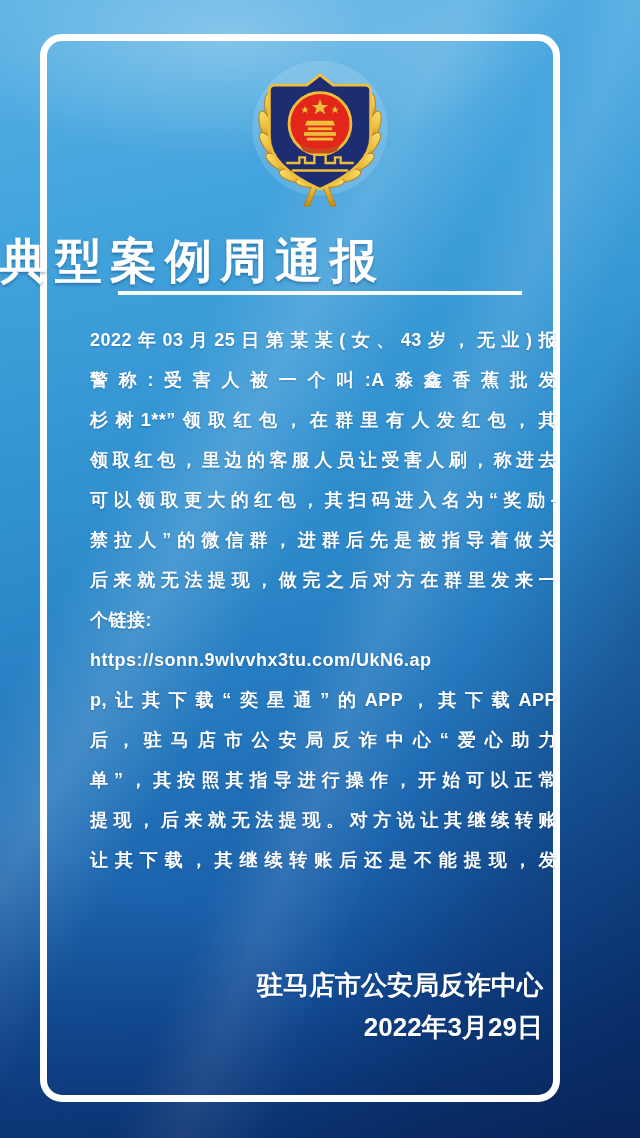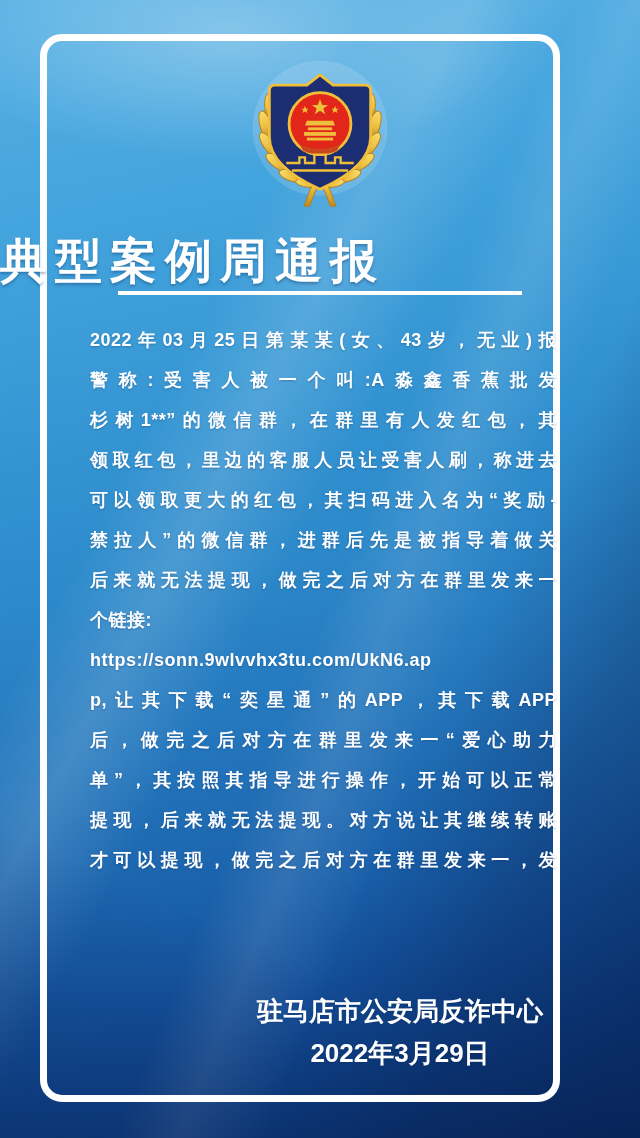--- a/index.html
+++ b/index.html
@@ -50,22 +50,22 @@
     height:40px;line-height:40px;white-space:nowrap;
     letter-spacing:.5px;
   }
   .body-text .line.just{
     white-space:normal;
     text-align:justify;text-align-last:justify;
     -moz-text-align-last:justify;
     text-justify:inter-character;
   }
   .sign-block{
-    position:absolute;top:990px;right:97px;
-    text-align:center;color:#ffffff;
+    position:absolute;top:964px;right:97px;
+    text-align:right;color:#ffffff;
     font-size:26px;font-weight:bold;line-height:42px;
     text-shadow:0 1px 2px rgba(10,40,90,.30);
     white-space:nowrap;
   }
 </style>
 </head>
 <body>
 
 <div class="poster">
 
@@ -132,32 +132,32 @@
       </g>
     </svg>
   </div>
 
   <div class="title">典型案例周通报</div>
   <div class="title-underline"></div>
 
   <div class="body-text" id="body-text">
       <div class="line just">2022年03月25日第某某(女、43岁，无业)报</div>
       <div class="line just">警称:受害人被一个叫:A淼鑫香蕉批发</div>
-      <div class="line just">杉树1**”的微信群，在群里有人发红包，其</div>
+      <div class="line just">杉树1**”领取红包，在群里有人发红包，其</div>
       <div class="line just">领取红包，里边的客服人员让受害人刷，称进去</div>
       <div class="line just">可以领取更大的红包，其扫码进入名为“奖励-</div>
       <div class="line just">禁拉人”的微信群，进群后先是被指导着做关</div>
       <div class="line just">后来就无法提现，做完之后对方在群里发来一</div>
       <div class="line">个链接:</div>
       <div class="line just">https://sonn.9wlvvhx3tu.com/UkN6.ap</div>
       <div class="line just">p,让其下载“奕星通”的APP，其下载APP</div>
-      <div class="line just">后，做完之后对方在群里发来一“爱心助力</div>
+      <div class="line just">后，驻马店市公安局反诈中心“爱心助力</div>
       <div class="line just">单”，其按照其指导进行操作，开始可以正常</div>
       <div class="line just">提现，后来就无法提现。对方说让其继续转账</div>
-      <div class="line just">才可以提现，做完之后对方在群里发来一，发</div>
+      <div class="line just">让其下载，其继续转账后还是不能提现，发</div>
     </div>
 
   <div class="sign-block">
     <div>驻马店市公安局反诈中心</div>
     <div>2022年3月29日</div>
   </div>
 
 </div>
 
 </body></html>

